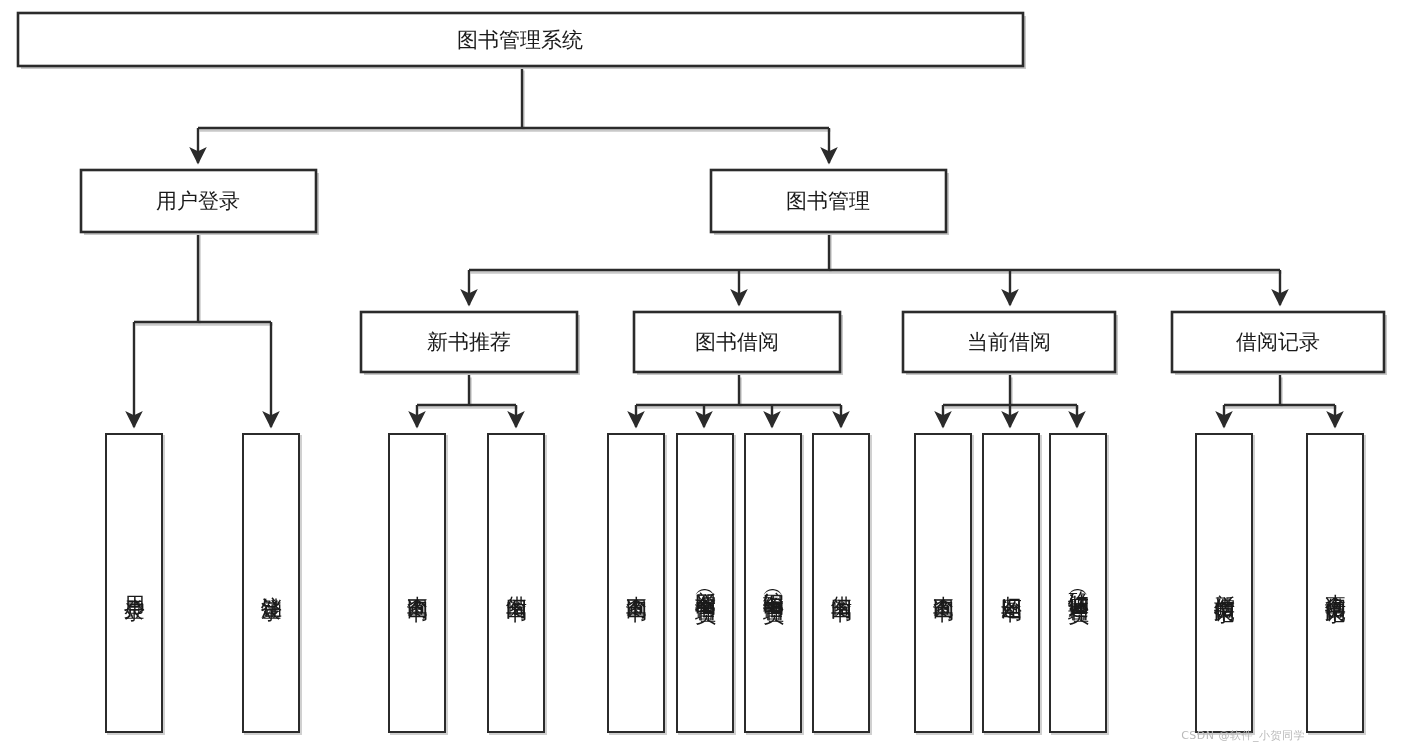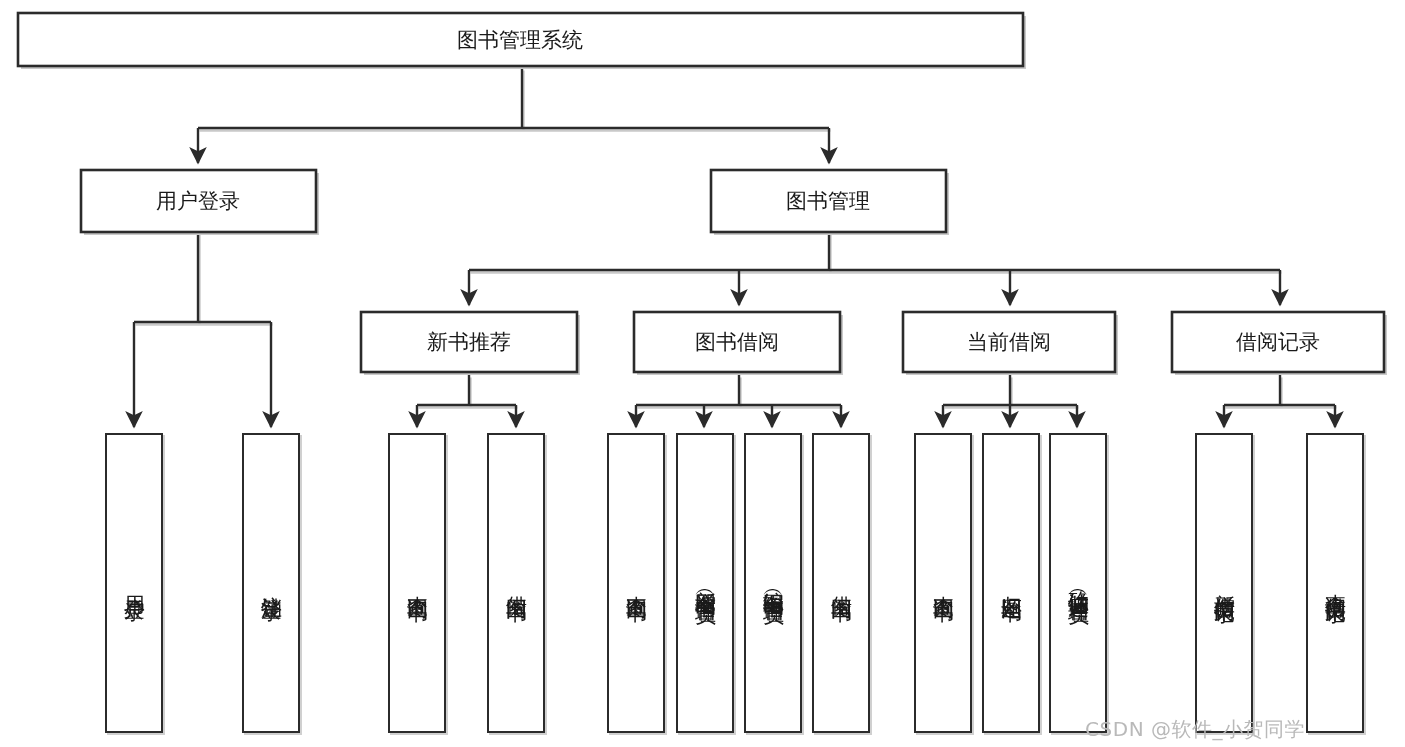--- a/index.html
+++ b/index.html
@@ -78,21 +78,21 @@
     align-items: center;
     justify-content: center;
     overflow: hidden;
     box-shadow: 2px 2px 0 0 rgba(170,170,170,0.55);
   }
   #watermark {
     position: absolute;
     right: 8px;
     bottom: 4px;
     font-family: "DejaVu Sans", "Liberation Sans", sans-serif;
-    font-size: 20px;
+    font-size: 11px;
     color: #b9b9b9;
     letter-spacing: 0.5px;
     white-space: nowrap;
     user-select: none;
   }
 </style>
 </head>
 <body>
 
 <div id="diagram-root">

